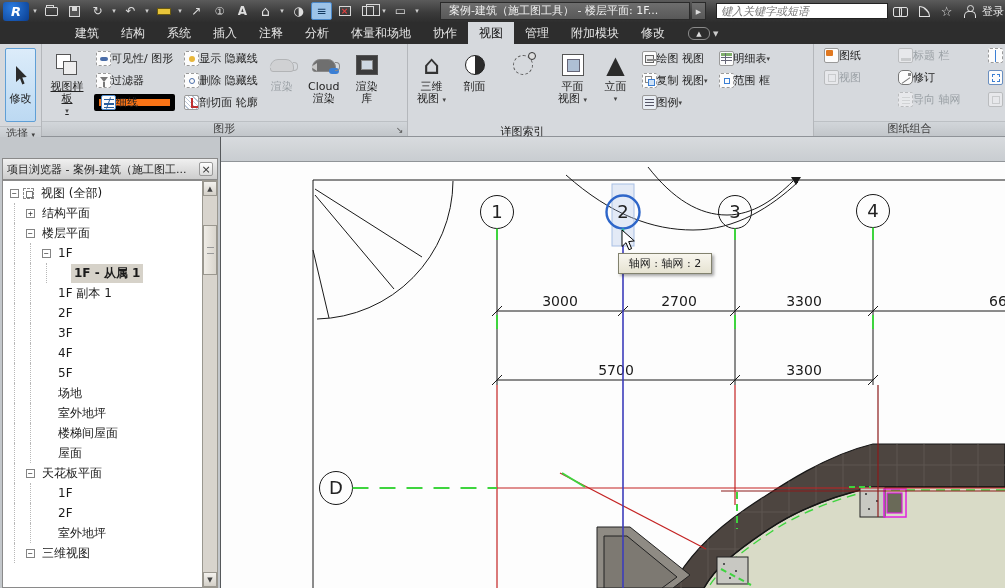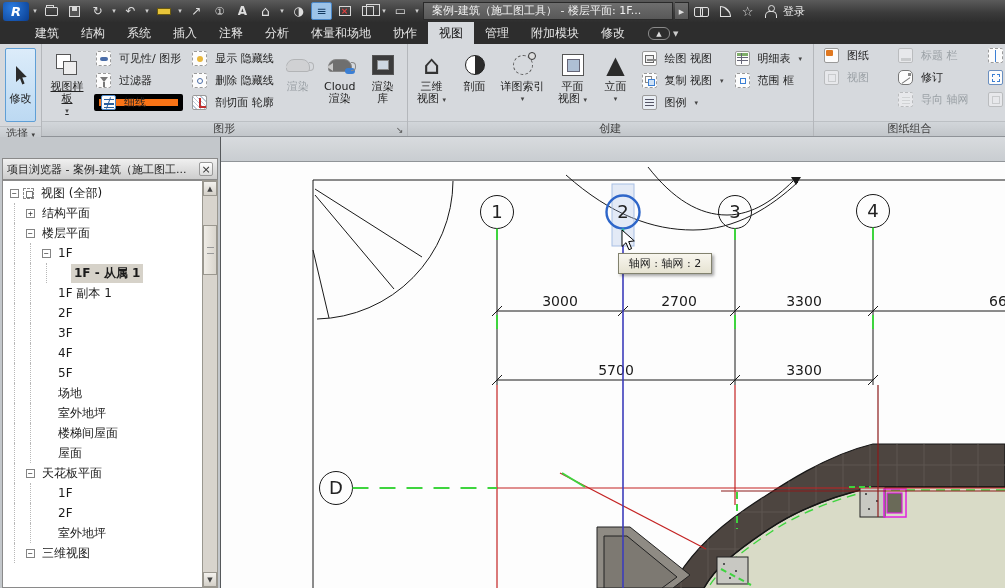--- a/index.html
+++ b/index.html
@@ -17,60 +17,60 @@
   .qi.hl { background:#9cc3e8; border:1px solid #4a86c6; border-radius:2px; color:#13395f; }
   .dda { color:#cfcfcf; font-size:7px; width:8px; flex:none; text-align:center; }
   .i-folder { width:13px; height:9px; border:1px solid #d8d8d8; border-radius:1px; position:relative; }
   .i-folder::before { content:''; position:absolute; top:-3px; left:0; width:6px; height:2px; border:1px solid #d8d8d8; border-bottom:none; }
   .i-save { width:11px; height:11px; border:1px solid #d8d8d8; position:relative; background:#555; }
   .i-save::before { content:''; position:absolute; top:0; left:2px; width:5px; height:4px; background:#d8d8d8; }
   .i-ruler { width:14px; height:7px; background:#e8c53a; border:1px solid #6b5a10; }
   .i-winx { width:12px; height:10px; border:1px solid #d8d8d8; position:relative; font-size:9px; color:#e04040; line-height:8px; text-align:center; font-weight:bold; }
   .i-wins { width:12px; height:10px; border:1px solid #d8d8d8; position:relative; background:transparent; }
   .i-wins::before { content:''; position:absolute; top:-3px; left:3px; width:12px; height:10px; border:1px solid #d8d8d8; }
-  .qtitle { margin-left:0; height:18px; padding:0 8px; background:linear-gradient(#6e6e6e,#585858);
+  .qtitle { margin-left:17px; height:18px; padding:0 8px; background:linear-gradient(#6e6e6e,#585858);
     border:1px solid #2a2a2a; color:#f0f0f0; font-size:11px; line-height:16px; white-space:nowrap;
     overflow:hidden; width:250px; flex:none; }
   .qnext { width:14px; height:18px; background:linear-gradient(#6e6e6e,#585858); border:1px solid #2a2a2a;
     border-left:none; color:#ddd; font-size:7px; text-align:center; line-height:18px; flex:none; }
   .qsearch { margin-left:8px; width:172px; height:16px; font-size:11px; font-style:italic; color:#777;
     border:1px solid #222; padding:0 4px; background:#fff; flex:none; }
   .binoc { width:15px; height:9px; position:relative; }
   .binoc::before,.binoc::after { content:''; position:absolute; top:0; width:7px; height:8px; border:1px solid #e0e0e0; border-radius:2px; }
   .binoc::before { left:0; } .binoc::after { right:0; }
   .sat { width:12px; height:12px; position:relative; }
   .sat::before { content:''; position:absolute; left:1px; top:1px; width:9px; height:9px; border:1px solid #e0e0e0; border-radius:0 100% 0 0; }
   .sat::after { content:''; position:absolute; left:5px; top:5px; width:7px; height:1px; background:#e0e0e0; transform:rotate(45deg); }
   .person { width:11px; height:12px; position:relative; }
   .person::before { content:''; position:absolute; left:3px; top:0; width:5px; height:5px; border:1px solid #e0e0e0; border-radius:50%; }
   .person::after { content:''; position:absolute; left:0; top:6px; width:10px; height:6px; border:1px solid #e0e0e0; border-radius:5px 5px 0 0; border-bottom:none; }
   .signin { color:#e8e8e8; font-size:11px; white-space:nowrap; }
 
   
-  .tabrow { position:absolute; left:0; top:22px; width:1005px; height:22px; background:#2d2d2d; display:flex; align-items:flex-end; padding-left:24px; }
+  .tabrow { position:absolute; left:0; top:22px; width:1005px; height:22px; background:#2d2d2d; display:flex; align-items:flex-end; padding-left:64px; }
   .tab { height:22px; line-height:22px; padding:0 11px; font-size:12px; color:#e6e6e6; cursor:default; }
   .tab.active { background:#d6d9dd; color:#111; }
   .collapsebtn { margin-left:12px; margin-bottom:4px; width:22px; height:13px; border:1px solid #8a8a8a; border-radius:6px;
     color:#ddd; font-size:7px; text-align:center; line-height:12px; }
   .collapsedd { color:#ccc; font-size:7px; margin:0 0 6px 3px; }
 
   
   .ribbon { position:absolute; left:0; top:44px; width:1005px; height:93px; background:#d6d9dd;
     display:flex; border-bottom:1px solid #8f9398; }
   .rpanel { display:flex; flex-direction:column; border-right:1px solid #b4b7bb; }
   .rbody { flex:1; display:flex; align-items:flex-start; padding:3px 5px 0 5px; gap:7px; }
   .rlabel { height:15px; background:linear-gradient(#d2d6da,#c2c6ca); border-top:1px solid #bcc0c4;
     font-size:11px; color:#3e3e3e; text-align:center; line-height:14px; position:relative; }
   .bigbtn { width:44px; display:flex; flex-direction:column; align-items:center; font-size:11px;
     line-height:12px; color:#222; text-align:center; padding-top:2px; }
   .bigbtn .bicon { height:32px; display:flex; align-items:center; justify-content:center; }
   .bigbtn.disabled { color:#9aa0a5; }
   .bigbtn.disabled .bicon { opacity:.45; }
   .scol { display:flex; flex-direction:column; gap:5px; padding-top:3px; }
-  .sbtn { display:flex; align-items:center; gap:8px; font-size:11px; color:#222; height:17px; padding:0 2px; }
+  .sbtn { display:flex; align-items:center; gap:0; font-size:11px; color:#222; height:17px; padding:0 2px; }
   .sbtn.hl { background:#f97316; border:5px solid #000000; border-radius:2px; }
   .sbtn.disabled { color:#9aa0a5; }
   .sbtn.disabled .ib { opacity:.45; }
   .ib { position:relative; width:15px; height:15px; border:1px solid #9a9a9a; background:#fcfcfc; border-radius:2px; flex:none; }
   .ib.dash { border-style:dashed; }
   .mk { position:absolute; }
   .ddb { font-size:7px; color:#444; }
   .modify-big { width:34px; height:74px; margin:2px 3px; background:linear-gradient(#dcecfa,#bcd9f2);
     border:1px solid #5f9fd6; border-radius:2px; display:flex; flex-direction:column; align-items:center;
     justify-content:center; gap:4px; font-size:11px; color:#1c1c1c; }
@@ -171,20 +171,21 @@
         <span class="i-wins"></span>
       </div>
     <span class="dda">▾</span>
     <div class="qi">
         <span>▭</span>
       </div>
     <span class="dda">▾</span>
 
     <div class="qtitle">案例-建筑（施工图工具） - 楼层平面: 1F...</div>
     <div class="qnext">▶</div>
+    <input class="qsearch" placeholder="键入关键字或短语" style="">
     <div class="qi">
         <span class="binoc"></span>
       </div>
     <div class="qi">
         <span class="sat"></span>
       </div>
     <div class="qi">
         <span style="font-size:13px;">☆</span>
       </div>
     <div class="qi">
@@ -317,21 +318,21 @@
           <div class="bicon" style="font-size:26px;color:#333;">⌂</div>
           <span>三维</span>
           <span><span>视图</span> <span class="ddb">▾</span></span>
         </div>
         <div class="bigbtn" style="width:34px;">
           <div class="bicon">
               <span style="width:20px;height:20px;border-radius:50%;border:1px solid #222;background:linear-gradient(90deg,#fff 50%,#2b2b2b 50%);display:block;"></span>
             </div>
           <span>剖面</span>
         </div>
-        <div class="bigbtn" style="width:48px;">
+        <div class="bigbtn" style="width:48px;gap:45px;">
           <div class="bicon">
               <span style="width:20px;height:20px;border:1px dashed #555;border-radius:50%;display:block;position:relative;">
                 <i class="mk" style="right:-4px;top:-4px;width:8px;height:8px;border:1px solid #333;border-radius:50%;background:#ddd;"></i>
               </span>
             </div>
           <span>详图索引</span>
           <span class="ddb">▾</span>
         </div>
         <div class="bigbtn" style="width:38px;">
           <div class="bicon">

